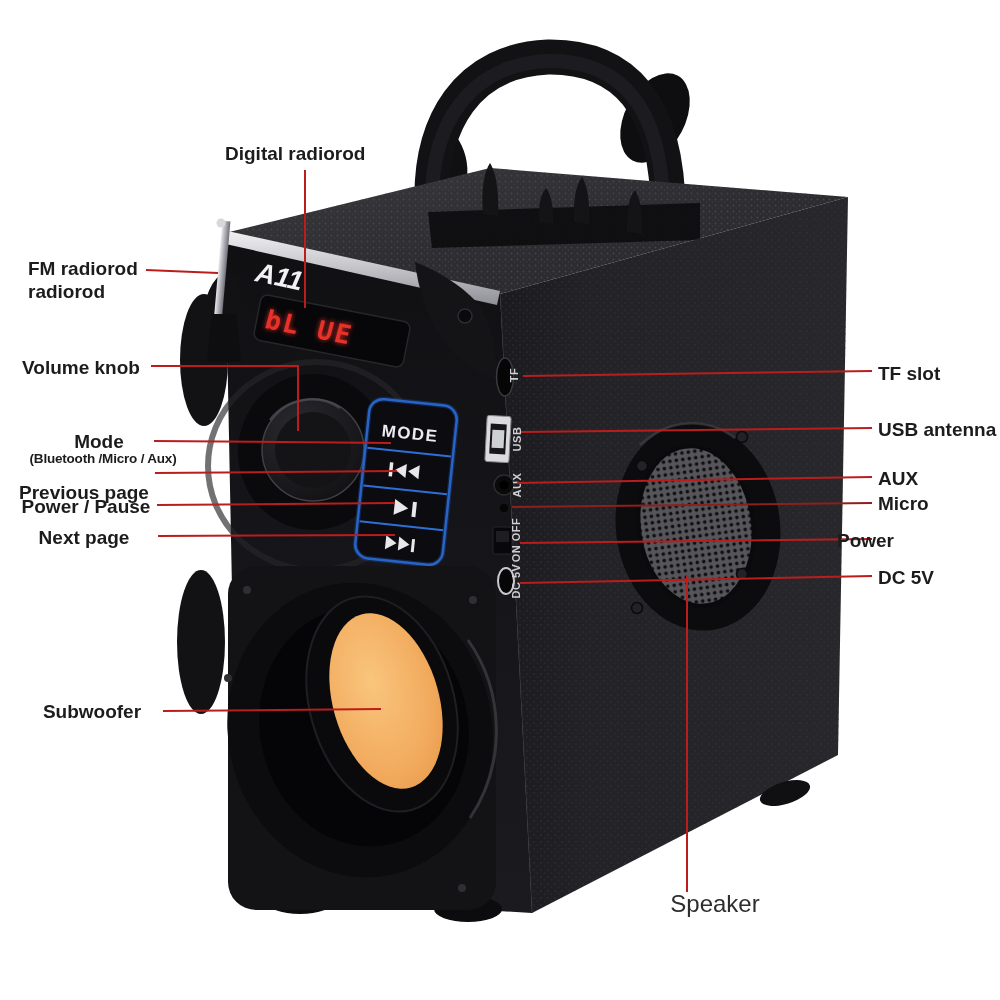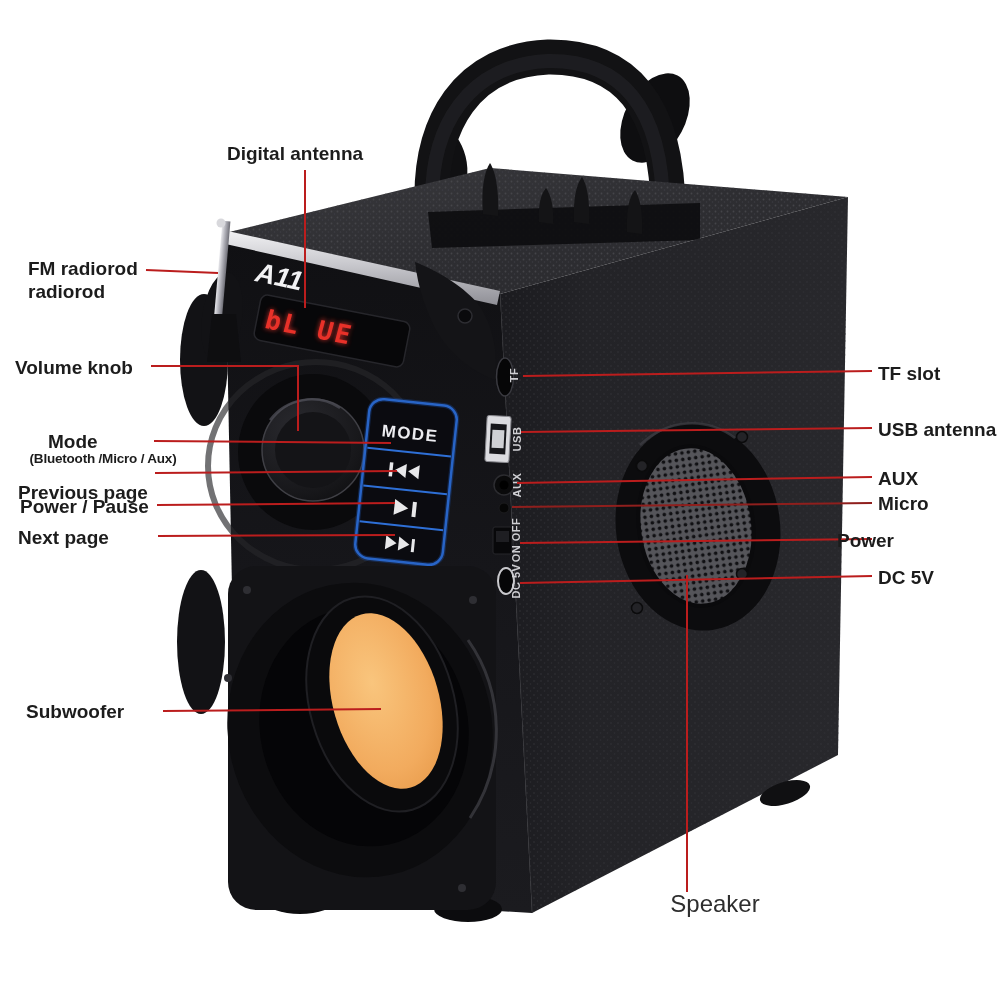--- a/index.html
+++ b/index.html
@@ -1,21 +1,21 @@
 <!DOCTYPE html>
 <html><head>
 <meta charset="utf-8">
 <style>
   html,body{margin:0;padding:0;background:#ffffff;}
   #canvas{position:relative;width:1000px;height:1000px;background:#ffffff;overflow:hidden;
           font-family:"Liberation Sans",sans-serif;}
   #art{position:absolute;left:0;top:0;}
   .lbl{position:absolute;font-family:"Liberation Sans",sans-serif;font-weight:700;
        font-size:19px;line-height:23px;color:#1c1c1c;white-space:nowrap;}
-  .ralign{text-align:left;}
+  .ralign{text-align:center;}
   .calign{text-align:center;}
   .sub{font-size:13.5px;line-height:16px;letter-spacing:-0.2px;}
   .plain{font-weight:400;font-size:24px;color:#2e2e2e;}
 </style>
 </head>
 <body>
 
 <div id="canvas">
 
 <svg id="art" width="1000" height="1000" viewBox="0 0 1000 1000">
@@ -216,21 +216,21 @@
     <line x1="523" y1="376" x2="872" y2="371"></line>
     <line x1="521" y1="432" x2="872" y2="428"></line>
     <line x1="517" y1="483" x2="872" y2="477"></line>
     <line x1="512" y1="507" x2="872" y2="503" stroke="#8f1f1d"></line>
     <line x1="520" y1="543" x2="872" y2="539"></line>
     <line x1="520" y1="583" x2="872" y2="576"></line>
     <line x1="687" y1="575" x2="687" y2="892"></line>
   </g>
 </svg>
 
-  <div class="lbl calign" style="left:225px;top:142px;width:140px;">Digital antenna</div>
+  <div class="lbl calign" style="left:225px;top:142px;width:140px;">Digital radiorod</div>
 
   <div class="lbl" style="left:28px;top:257px;">
     <div>FM radiorod</div>
     <div>radiorod</div>
   </div>
 
   <div class="lbl ralign" style="left:15px;top:356px;width:132px;">Volume knob</div>
 
   <div class="lbl ralign" style="left:48px;top:430px;width:102px;">Mode</div>
   <div class="lbl sub calign" style="left:12px;top:451px;width:182px;">(Bluetooth /Micro / Aux)</div>

